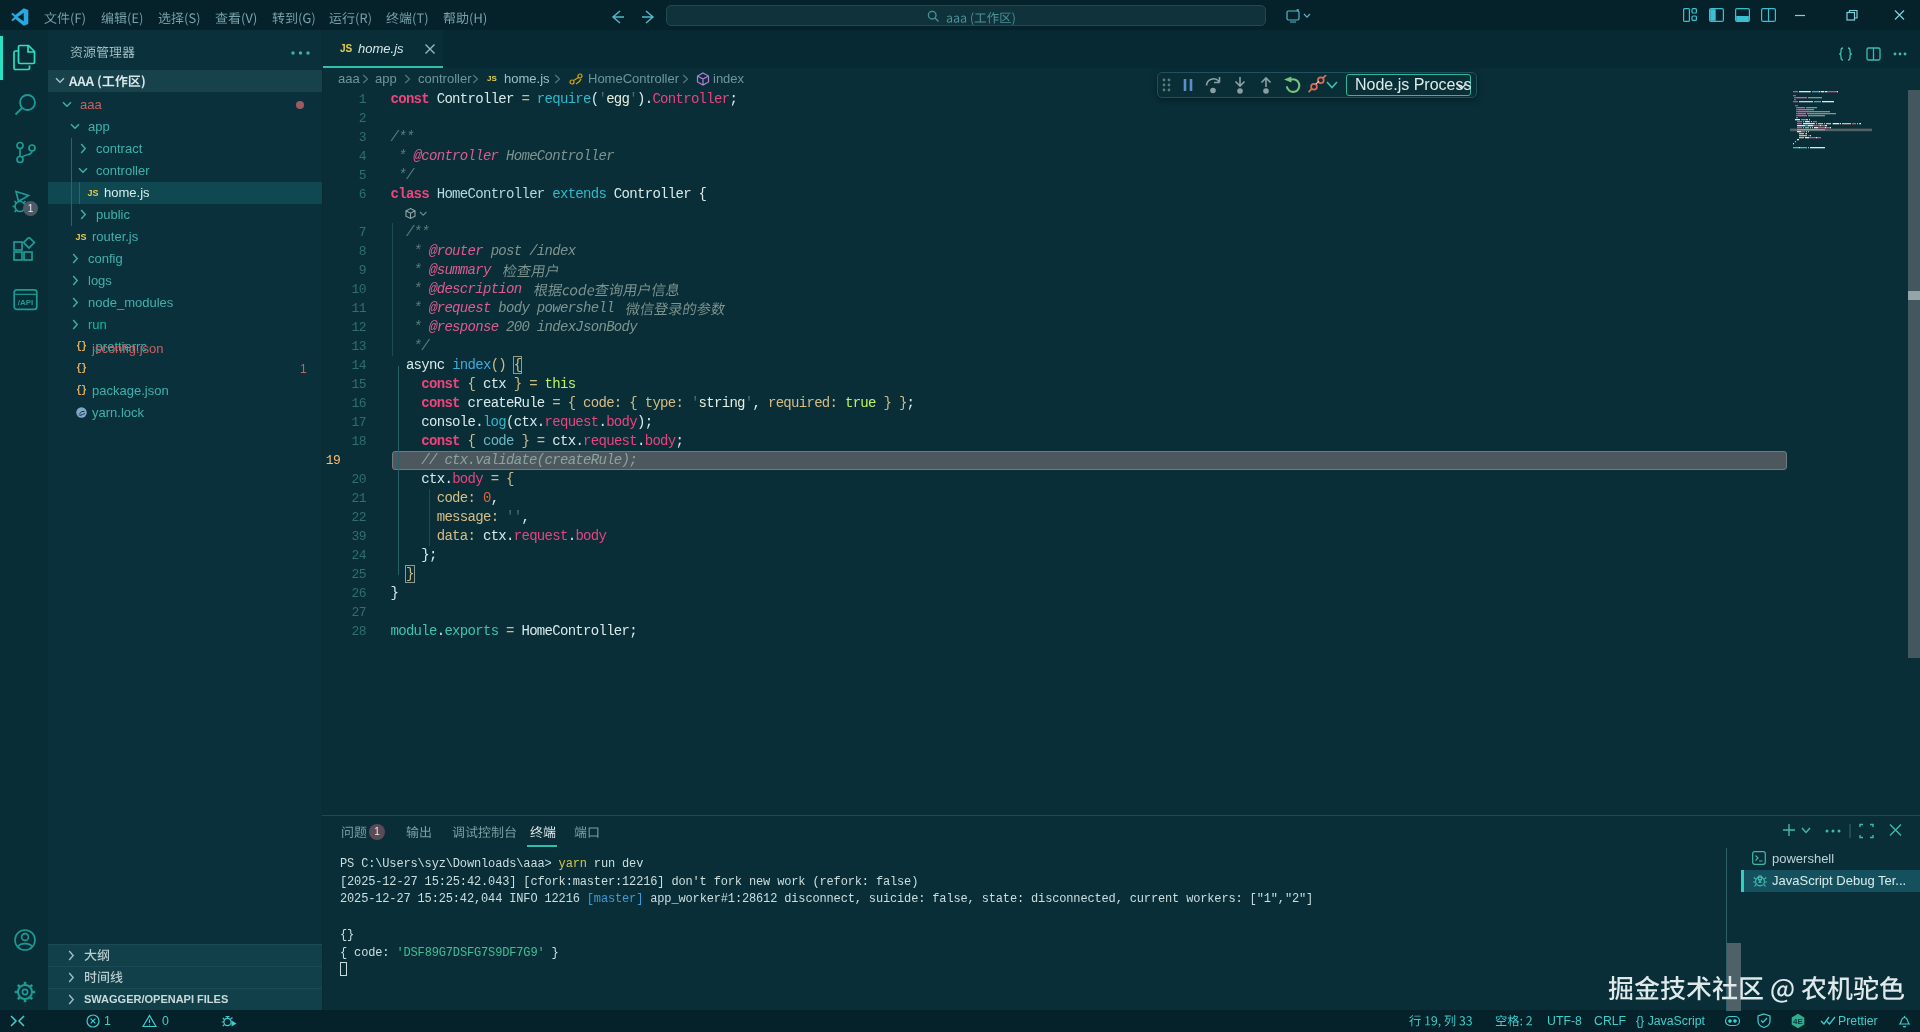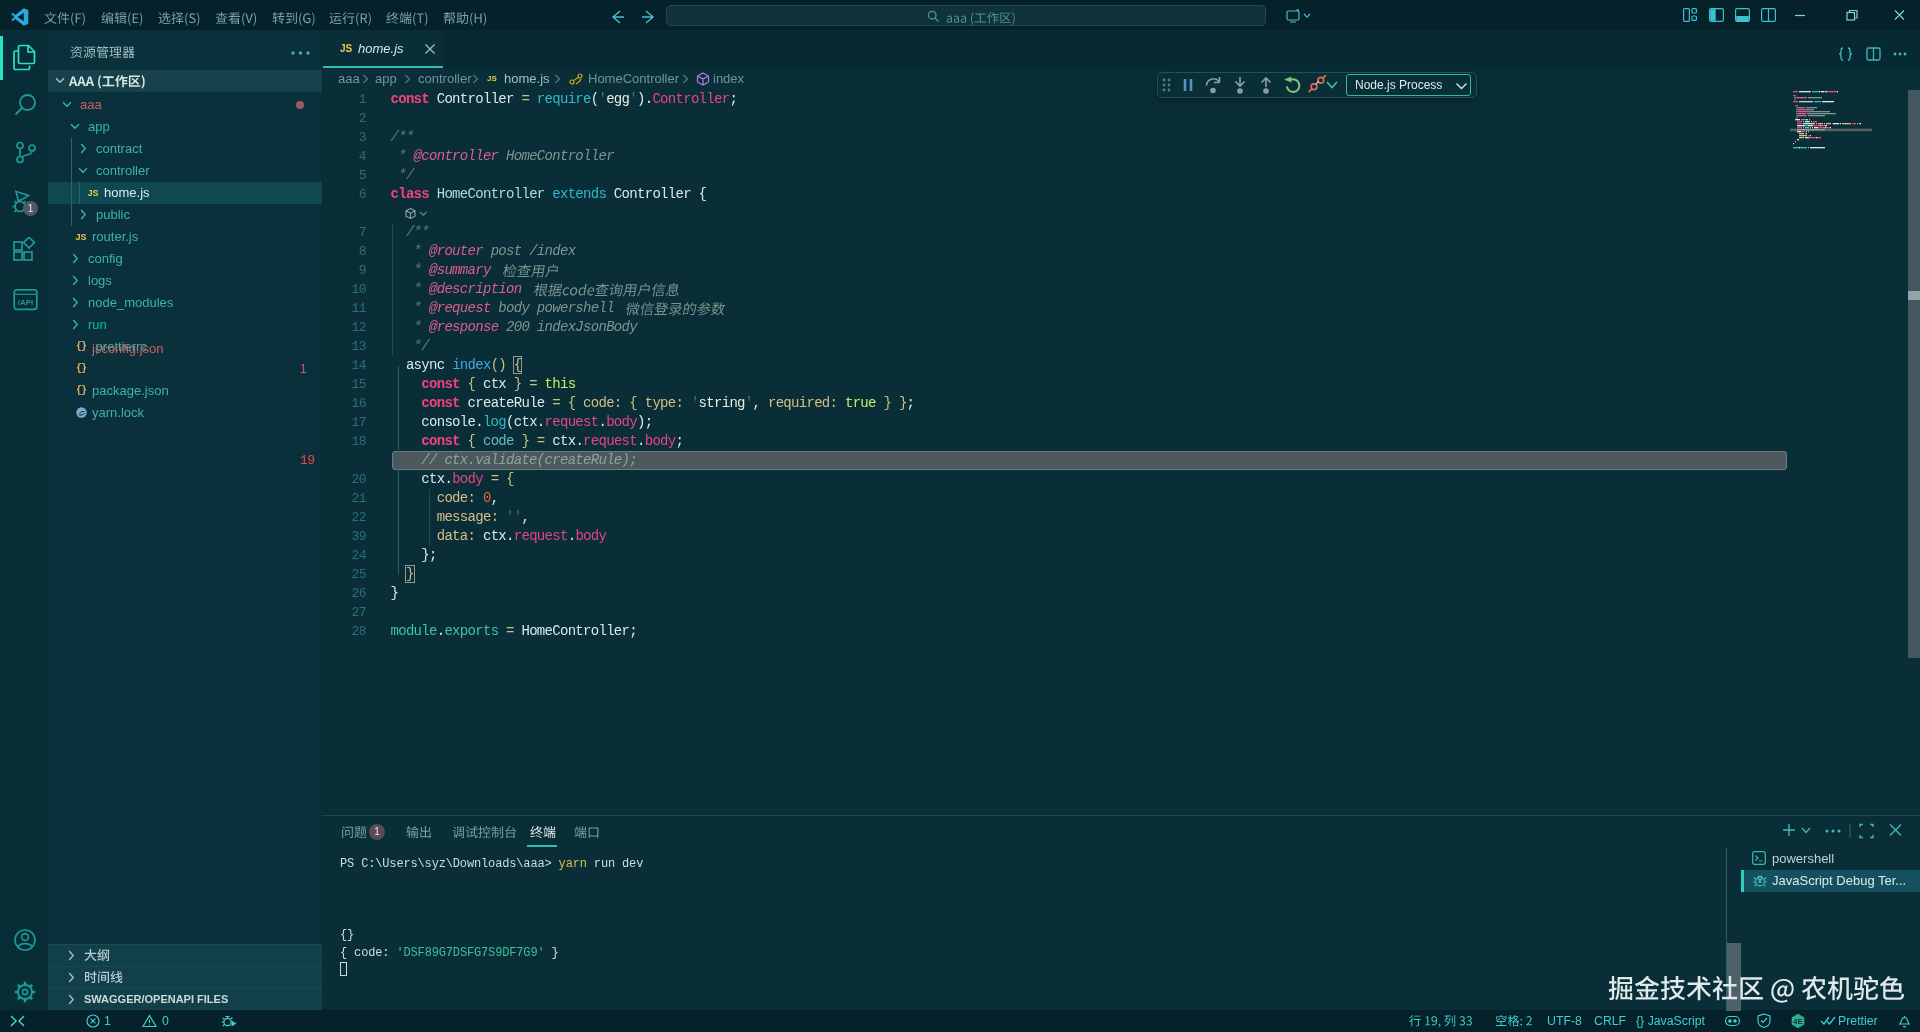--- a/index.html
+++ b/index.html
@@ -1,18 +1,18 @@
 <!DOCTYPE html>
 <html><head><meta charset="utf-8"><style>
 *{margin:0;padding:0;box-sizing:border-box}
 html,body{width:1920px;height:1032px;overflow:hidden;background:#092e38}
 #root{position:absolute;width:1920px;height:1032px;font-family:"Liberation Sans",sans-serif}
 .cl{position:absolute;left:390.5px;height:19px;line-height:19px;font:14px/19px "Liberation Mono",monospace;letter-spacing:-0.7px;white-space:pre;color:#d8eaea}
 .ln{position:absolute;left:300px;width:66px;text-align:right;height:19px;font:13px/19px "Liberation Mono",monospace;color:#2e6f73;letter-spacing:-0.5px}
-.lnact{position:absolute;left:300px;width:66px;text-align:left;height:19px;font:13px/19px "Liberation Mono",monospace;color:#ef4444;letter-spacing:-0.5px}
+.lnact{position:absolute;left:300px;width:66px;text-align:center;height:19px;font:13px/19px "Liberation Mono",monospace;color:#fdba74;letter-spacing:-0.5px}
 .cl .pk{color:#f2437c;font-weight:bold}.cl .p2{color:#bef264}.cl .pr{color:#e8447f}
 .cl .cy{color:#2fb9c9}.cl .tg{color:#3ec3ad}.cl .bl{color:#41a9d9}.cl .cn{color:#b7d8e3}
 .cl .cm{color:#5b7f7a;font-style:italic}.cl .ct{color:#e05c8e;font-style:italic}.cl .cg{color:#7e948f;font-style:italic}
 .cl .q{color:#4e6e68}.cl .s{color:#e6eedd}.cl .k{color:#ccbe85}.cl .ok{color:#d6bd85}
 .cl .num{color:#e0633c}.cl .cy2{color:#6cb8c0}.cl .cmh{color:#8ba49e;font-style:italic}
 .cl .kbx{color:#ccbe85;outline:1px solid #8d9c93}
 .tl{position:absolute;left:340px;height:18px;font:12px/18px "Liberation Mono",monospace;letter-spacing:-0.15px;white-space:pre;color:#ccdfdf}
 .tl .y{color:#d6c54a}.tl .b{color:#3e9bd6}.tl .g{color:#3fbf95}
 .tlabel{position:absolute;height:22px;line-height:22px;font-size:13px;font-family:"Liberation Sans",sans-serif}
 .bc{position:absolute;height:22px;line-height:22px;font-size:13px;color:#6f969b;font-family:"Liberation Sans",sans-serif}
@@ -282,21 +282,21 @@
       <path d="M124 4.6 L131.4 1.6 131.4 7.4 Z" fill="#79c27d"></path>
 <g stroke="#e06a5a" stroke-width="1.7" fill="none">
         <circle cx="154" cy="11.7" r="2.9"></circle>
         <circle cx="160.8" cy="5.3" r="2.9"></circle>
         <path d="M151.8 13.9 148.6 17.1 M163 3.1 166.2 -0.1"></path>
       </g>
 <path d="M155.8 9.2 159 6.2" stroke="#e8d8d0" stroke-width="1.1"></path>
 <path d="M167 7 l5 5.5 5-5.5" stroke="#3fbfae" stroke-width="1.6" fill="none"></path>
     </svg>
 <div style="position:absolute;left:1346px;top:74px;width:125px;height:22px;border:1px solid #2dbaa4;border-radius:3px"></div>
-<div style="position:absolute;left:1355px;top:74px;height:22px;line-height:22px;font-size:12px;color:#dcebeb">Node.js Process</div>
+<div style="position:absolute;left:1355px;top:74px;height:22px;line-height:22px;font-size:16px;color:#dcebeb">Node.js Process</div>
 <svg style="position:absolute;left:1455px;top:82px" width="12" height="8" viewBox="0 0 11 8">
       <path d="M1 1.5 6 6.5 11 1.5" stroke="#dcebeb" stroke-width="1.3" fill="none"></path>
     </svg>
 <div style="position:absolute;left:1908px;top:90px;width:12px;height:568px;background:#42575e"></div>
 <div style="position:absolute;left:1908px;top:291px;width:12px;height:9px;background:#95a4a8"></div>
 <div style="position:absolute;left:392px;top:451px;width:1395px;height:19px;background:#4d585e;border:1px solid #6e7b80;border-radius:3px;box-sizing:border-box"></div>
 <div style="position:absolute;left:391.5px;top:223px;width:1px;height:133px;background:#1d4b53"></div>
 <div style="position:absolute;left:398px;top:366px;width:1px;height:209px;background:#2b5f67"></div>
 <div style="position:absolute;left:428.5px;top:489px;width:1px;height:57px;background:#1d4b53"></div>
 <div class="ln" style="top:90px">1</div>
@@ -502,20 +502,22 @@
 <g stroke="#3fc0b5" stroke-width="1.1" fill="none">
         <circle cx="8" cy="8.5" r="4.4"></circle>
         <circle cx="8" cy="4.8" r="2"></circle>
 <path d="M6.7 7.3 9.3 9.9 M9.3 7.3 6.7 9.9 M3.6 6 1.8 4.5 M12.4 6 14.2 4.5 M3.4 9 H1.2 M14.8 9 H12.6 M4 11.5 2.5 13.5 M12 11.5 13.5 13.5"></path>
       </g>
     </svg>
 <div style="position:absolute;left:1772px;top:870px;height:22px;line-height:22px;font-size:13px;color:#d8ecec">JavaScript Debug Ter...</div>
 <div style="position:absolute;left:1726px;top:848px;width:1px;height:163px;background:#2f5f68"></div>
 <div style="position:absolute;left:1727px;top:943px;width:14px;height:68px;background:#4e6168"></div>
 <div class="tl" style="top:855.0px"><span>PS C:\Users\syz\Downloads\aaa&gt; </span><span class="y">yarn</span><span> run dev</span></div>
+<div class="tl" style="top:872.7px"><span>[2025-12-27 15:25:42.043] [cfork:master:12216] don't fork new work (refork: false)</span></div>
+<div class="tl" style="top:890.4px"><span>2025-12-27 15:25:42,044 INFO 12216 </span><span class="b">[master]</span><span> app_worker#1:28612 disconnect, suicide: false, state: disconnected, current workers: ["1","2"]</span></div>
 <div class="tl" style="top:925.8px"><span>{}</span></div>
 <div class="tl" style="top:943.5px"><span>{ code: </span><span class="g">'DSF89G7DSFG7S9DF7G9'</span><span> }</span></div>
 <div style="position:absolute;left:340px;top:962.2px;width:7px;height:14px;border:1px solid #c9dcdc;box-sizing:border-box"></div>
 <svg style="position:absolute;left:10px;top:1015px" width="15" height="12" viewBox="0 0 15 12">
 <path d="M1 1 6 6 1 11 M14 1 9 6 14 11" stroke="#3ecfcf" stroke-width="1.5" fill="none"></path>
     </svg>
 <svg style="position:absolute;left:86px;top:1014px" width="14" height="14" viewBox="0 0 14 14">
 <circle cx="7" cy="7" r="6" stroke="#3ecfcf" stroke-width="1.2" fill="none"></circle>
       <path d="M4.6 4.6 9.4 9.4 M9.4 4.6 4.6 9.4" stroke="#3ecfcf" stroke-width="1.2"></path>
     </svg>

